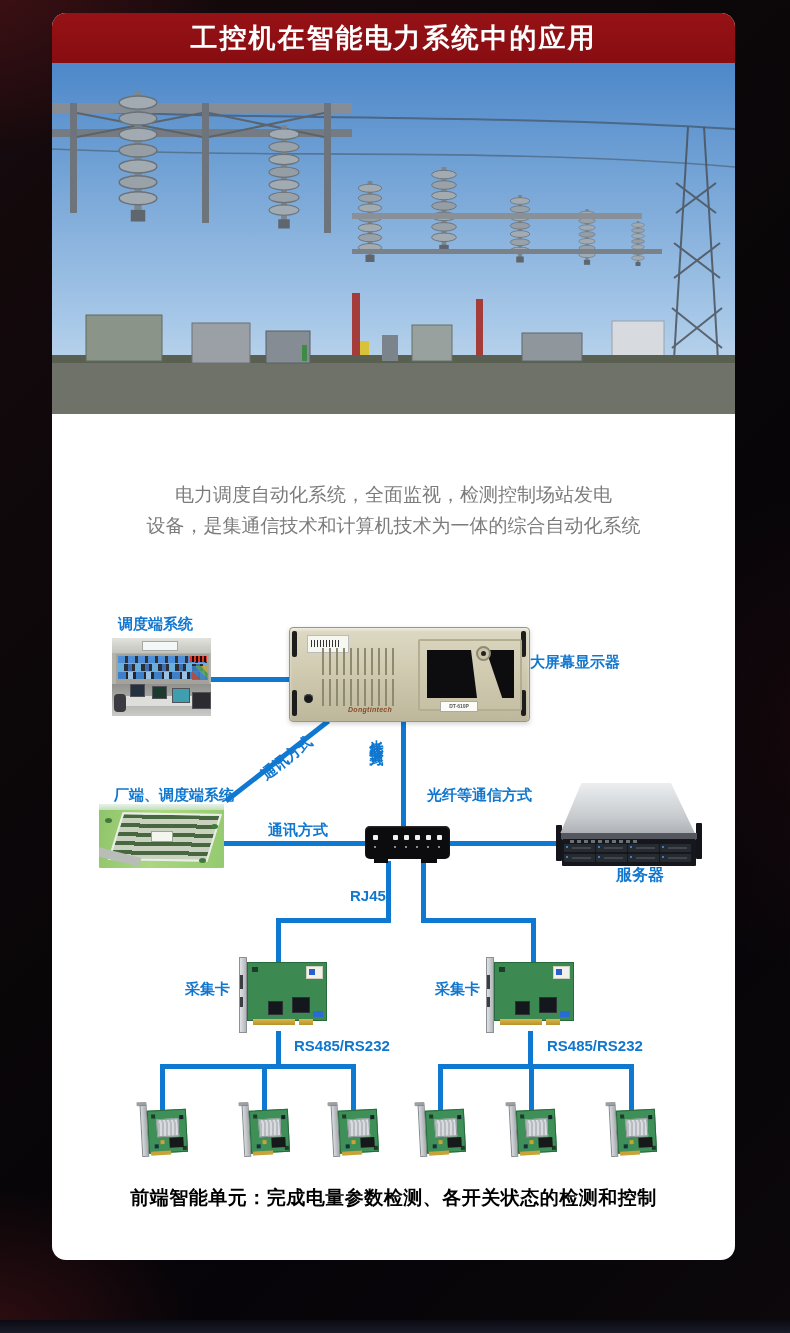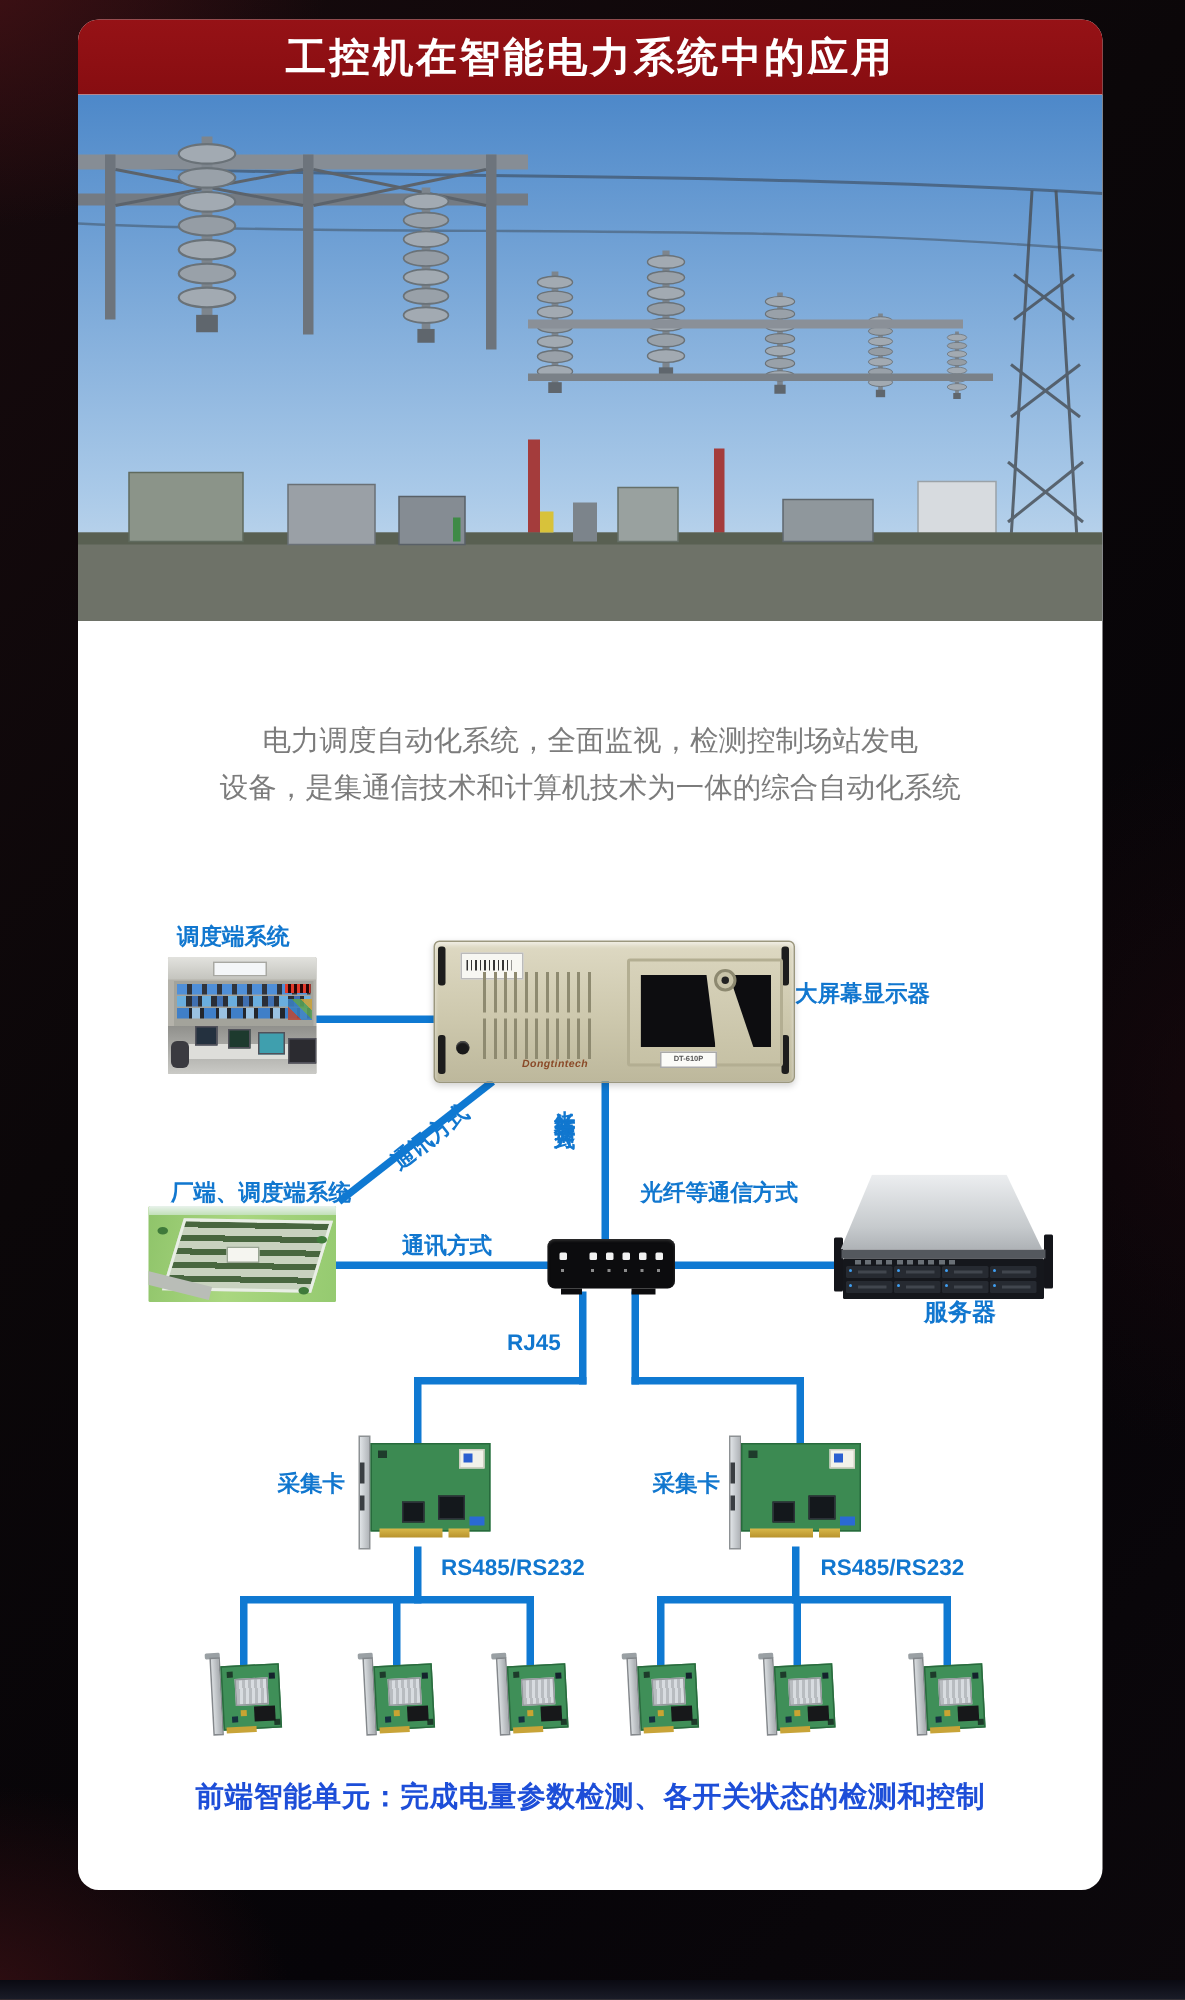--- a/index.html
+++ b/index.html
@@ -14,21 +14,21 @@
   .banner{position:absolute;left:0;top:0;width:683px;height:50px;background:linear-gradient(180deg,#961216,#870d11);
     border-radius:14px 14px 0 0;display:flex;align-items:center;justify-content:center;}
   .banner h1{margin:0;font-size:27px;font-weight:bold;color:#ffffff;letter-spacing:2px;}
   .photo{position:absolute;left:0;top:50px;width:683px;height:351px;overflow:hidden;}
   .intro{position:absolute;left:0;top:466px;width:683px;text-align:center;color:#7c7c7c;font-size:19px;line-height:31px;}
   .blue{color:#1177cf;font-weight:bold;}
   .lbl{position:absolute;font-size:15px;white-space:nowrap;}
   .bline{position:absolute;background:#0f79d2;}
   .dt-title{position:absolute;left:0;top:578px;width:683px;text-align:center;transform:translateX(10px);
     font-size:24px;font-weight:bold;color:#3a3a3a;letter-spacing:.5px;}
-  .footer-note{position:absolute;left:0;top:1172px;width:683px;text-align:center;font-size:19px;font-weight:bold;color:#1d4ed8;letter-spacing:.5px;}
+  .footer-note{position:absolute;left:0;top:1172px;width:683px;text-align:center;font-size:19px;font-weight:bold;color:#000000;letter-spacing:.5px;}
   .next-strip{position:absolute;left:0;top:1320px;width:790px;height:13px;background:linear-gradient(180deg,#0a0a12,#1a1c28);}
 
   
   .croom{position:absolute;left:60px;top:625px;width:99px;height:78px;background:#b4b2aa;overflow:hidden;border-radius:1px;}
   .cr-ceil{position:absolute;left:0;top:0;width:99px;height:15px;background:linear-gradient(180deg,#e2e2de,#c4c4be);}
   .cr-light{position:absolute;left:30px;top:3px;width:34px;height:8px;background:#f4f6f8;border:1px solid #a8a8a2;}
   .cr-wall{position:absolute;left:4px;top:16px;width:91px;height:30px;background:#a3a39b;padding:1px;}
   .vw-row{height:7px;margin:1px 1px;background:repeating-linear-gradient(90deg,#4f8fd8 0 7px,#30343c 7px 10px);}
   .vw-row.r2{background:repeating-linear-gradient(90deg,#6aaede 0 6px,#2a2e36 6px 10px,#3f6fb0 10px 14px,#2a2e36 14px 17px);}
   .vw-row.r3{background:repeating-linear-gradient(90deg,#3f7fc8 0 8px,#23262c 8px 10px,#9ac2e2 10px 15px,#23262c 15px 18px);}
@@ -216,21 +216,21 @@
 
 
     <div class="lbl blue" style="left:66px;top:602px;">调度端系统</div>
     <div class="lbl blue" style="left:478px;top:640px;">大屏幕显示器</div>
     <div class="lbl blue" style="left:62px;top:773px;">厂端、调度端系统</div>
     <div class="lbl blue" style="left:216px;top:808px;">通讯方式</div>
     <div class="lbl blue" style="left:375px;top:773px;">光纤等通信方式</div>
     <div class="lbl blue" style="left:180px;top:736px;width:110px;text-align:center;transform:rotate(-38deg);">通讯方式</div>
     <div class="lbl blue vtext" style="left:316px;top:716px;height:106px;font-size:14px;">光纤等通信方式</div>
     <div class="lbl blue" style="left:564px;top:852px;font-size:16px;">服务器</div>
-    <div class="lbl blue" style="left:286px;top:874px;">RJ45</div>
+    <div class="lbl blue" style="left:298px;top:874px;">RJ45</div>
     <div class="lbl blue" style="left:133px;top:967px;">采集卡</div>
     <div class="lbl blue" style="left:383px;top:967px;">采集卡</div>
     <div class="lbl blue" style="left:242px;top:1024px;">RS485/RS232</div>
     <div class="lbl blue" style="left:495px;top:1024px;">RS485/RS232</div>
 
     <div class="bline" style="left:158px;top:664px;width:80px;height:5px;"></div>
     <div class="bline" style="left:278px;top:710px;width:130px;height:5px;transform-origin:0 0;transform:rotate(142deg);"></div>
     <div class="bline" style="left:349px;top:707px;width:5px;height:108px;"></div>
     <div class="bline" style="left:172px;top:828px;width:142px;height:5px;"></div>
     <div class="bline" style="left:398px;top:828px;width:110px;height:5px;"></div>

